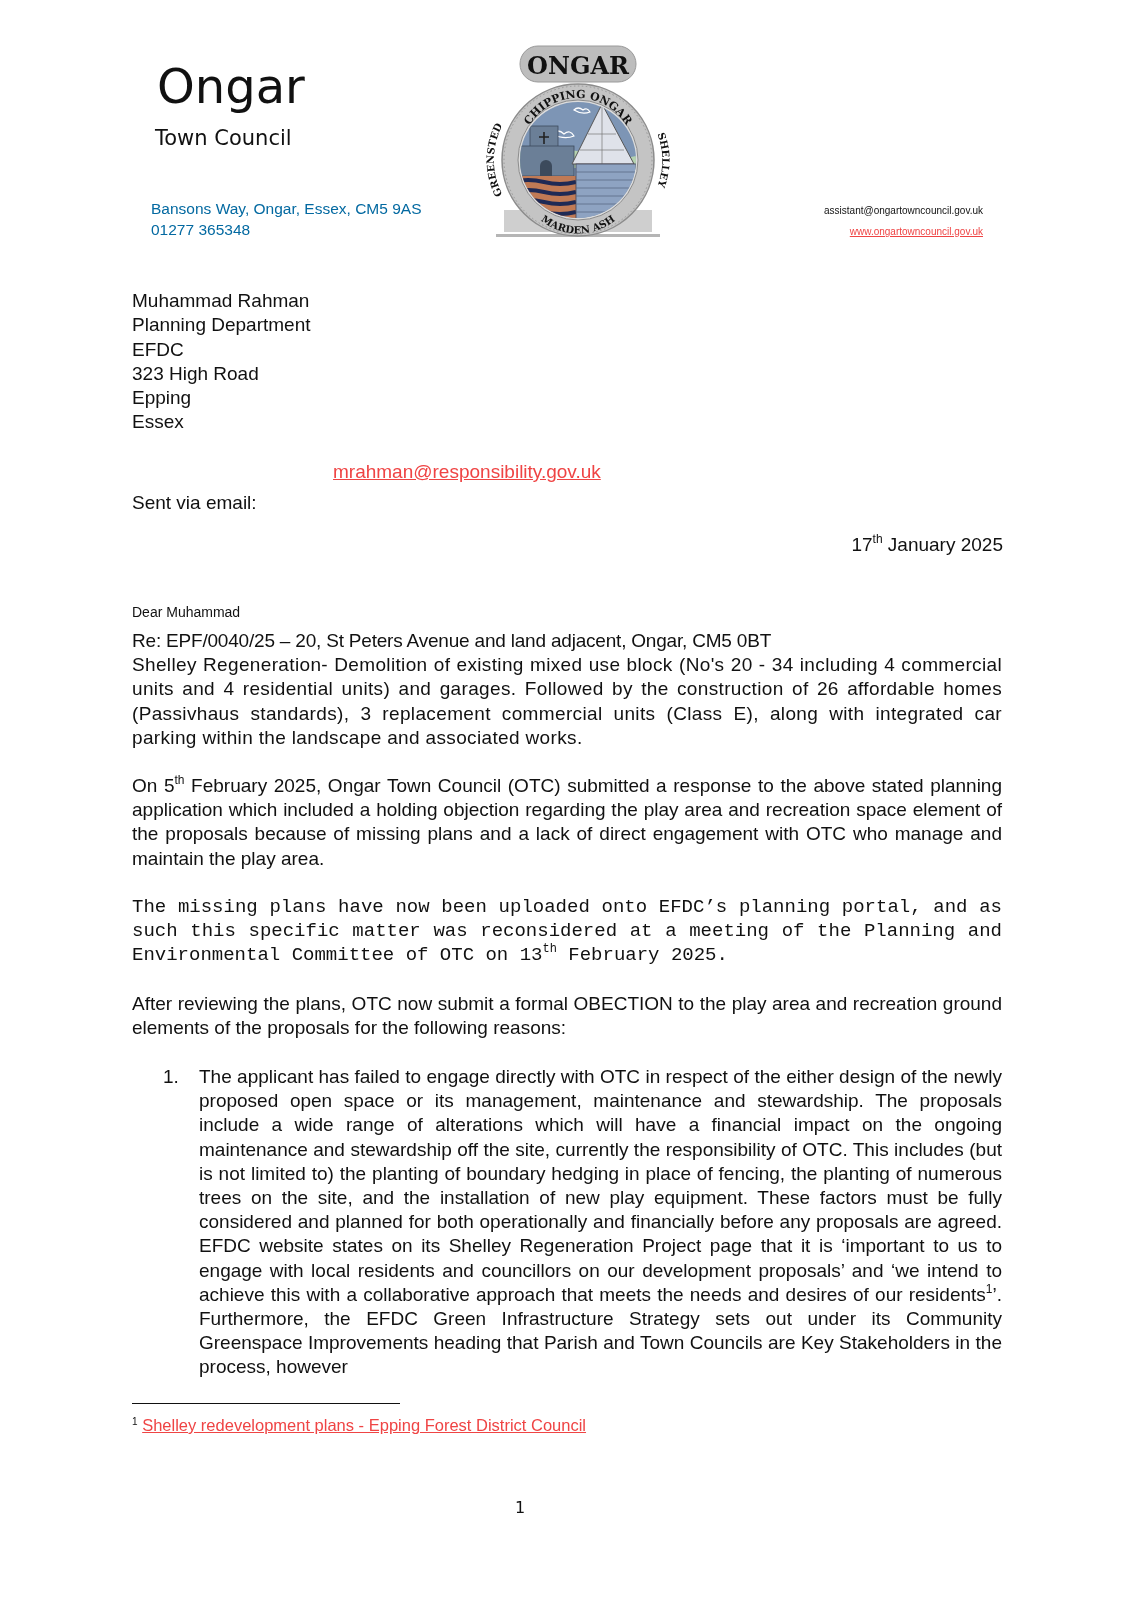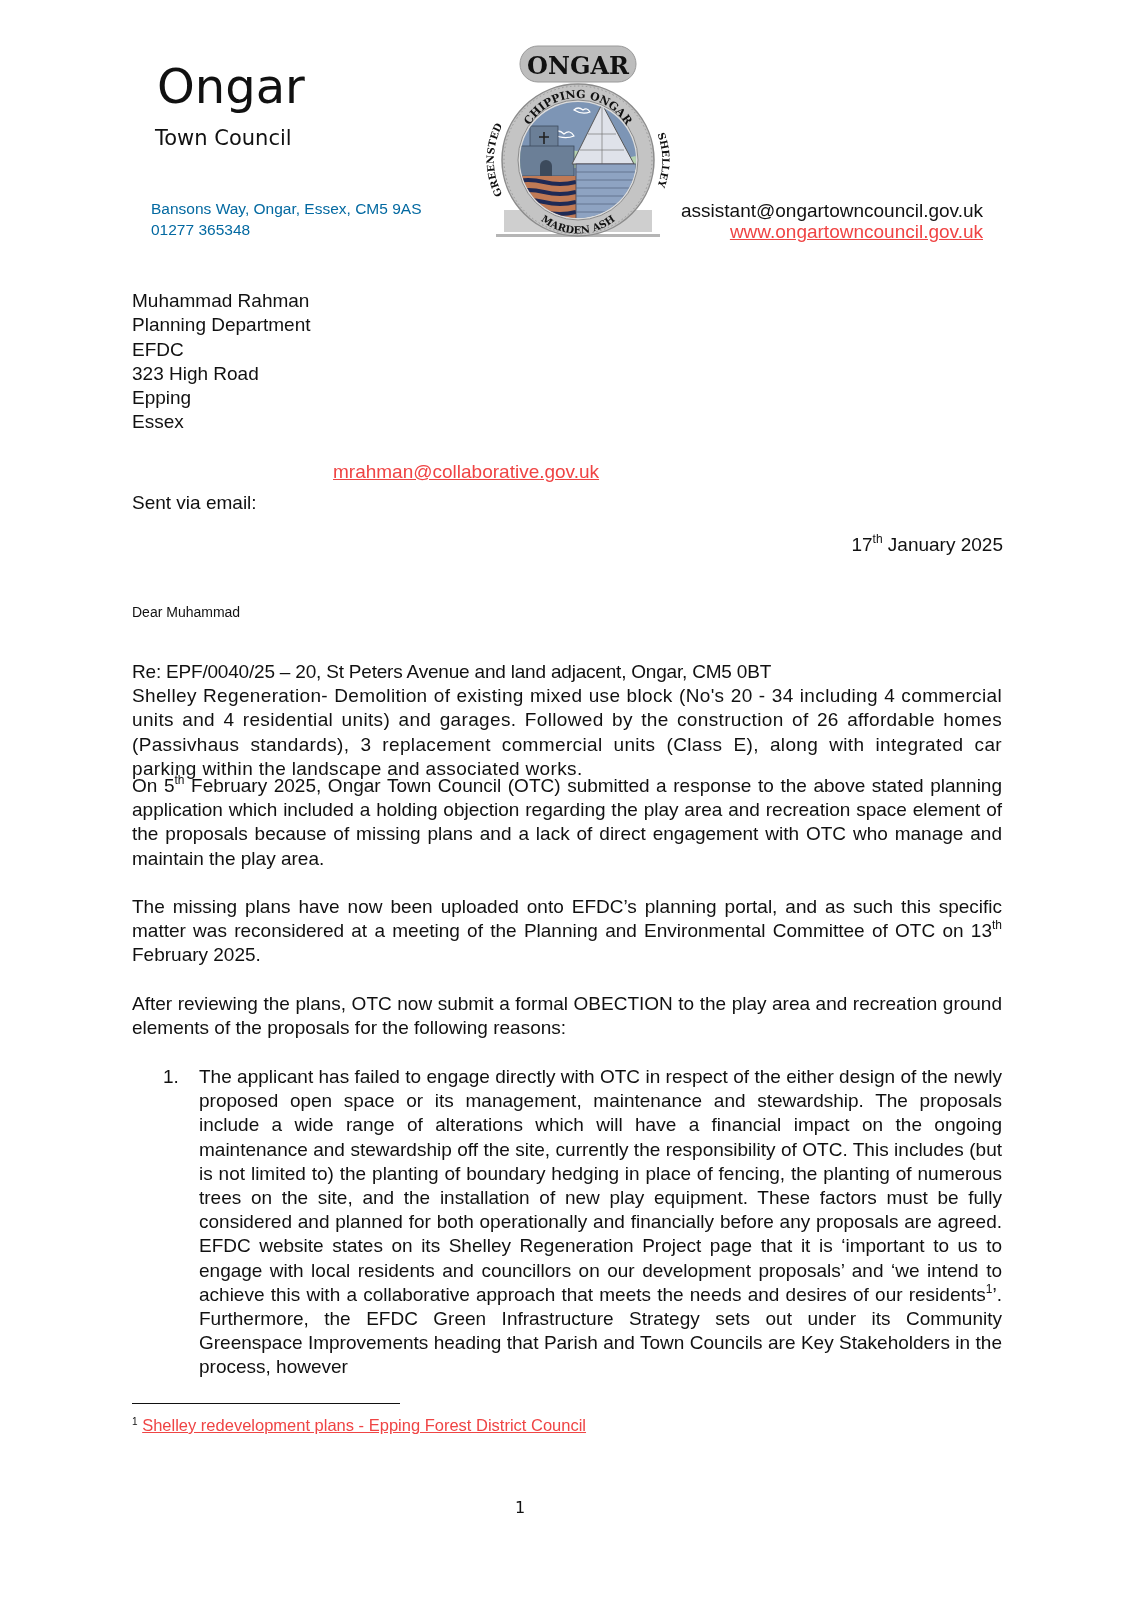--- a/index.html
+++ b/index.html
@@ -1,35 +1,35 @@
 <!DOCTYPE html>
 <html><head>
   <meta charset="utf-8">
   <style>
     html, body { margin: 0; padding: 0; background: #ffffff; }
     body { width: 1131px; height: 1600px; position: relative; overflow: hidden; color: #111; font-family: "Liberation Sans", sans-serif; }
     .abs { position: absolute; }
     .brand-title { left: 157px; top: 62px; font-family: "DejaVu Sans", sans-serif; font-size: 48px; color: #111; line-height: 1; letter-spacing: 0px; }
     .brand-sub { left: 155px; top: 128px; font-family: "DejaVu Sans", sans-serif; font-size: 21px; color: #111; line-height: 1; text-align: right; }
     .addr { left: 151px; top: 198px; font-size: 15.5px; line-height: 21px; color: #0369a1; }
-    .contact { right: 148px; top: 200px; font-size: 19px; line-height: 21px; text-align: right; color: #111; }
+    .contact { right: 148px; top: 200px; font-size: 10px; line-height: 21px; text-align: right; color: #111; }
     a.link, .link { color: #ef4444; text-decoration: underline; }
     .crest { left: 482px; top: 42px; width: 192px; height: 200px; }
     .recipient { left: 132px; top: 289px; font-size: 19px; line-height: 24.3px; }
     .sent { left: 132px; top: 460px; font-size: 19px; line-height: 24px; margin-top: 31px; }
     .sent-links { left: 333px; top: 460px; font-size: 19px; line-height: 24px; }
     .date { right: 128px; top: 533px; font-size: 19px; line-height: 24px; }
     sup { font-size: 12px; vertical-align: 8px; line-height: 0; }
     .salutation { left: 132px; top: 600px; font-size: 14px; line-height: 24px; }
     .body-block { left: 132px; width: 870px; font-size: 19px; line-height: 24.2px; text-align: justify; }
     .re-block { top: 629px; }
-    .re-line { white-space: nowrap; letter-spacing: -0.2px; margin-top: 31px; }
+    .re-line { white-space: nowrap; letter-spacing: -0.2px; }
     .re-desc { letter-spacing: 0.35px; text-align: justify; }
     .p1 { top: 774px; }
-    .p2 { top: 895px; }
+    .p2 { top: 895px; font-family: Liberation Mono, monospace; }
     .p3 { top: 992px; }
     .list { left: 132px; top: 1065px; width: 870px; font-size: 19px; line-height: 24.2px; }
     .list-item { display: flex; }
     .list-num { width: 67px; text-align: right; padding-right: 0px; box-sizing: border-box; }
     .list-num span { display: inline-block; width: 36px; text-align: left; }
     .list-text { flex: 1; text-align: justify; }
     .footnote-rule { left: 132px; top: 1403px; width: 268px; height: 0; border-top: 1.3px solid #111; }
     .footnote { left: 132px; top: 1414px; font-size: 16.5px; line-height: 22px; }
     .footnote sup { font-size: 10px; vertical-align: 6px; color: #111; }
     .page-num { left: 0; width: 1040px; top: 1498px; text-align: center; font-family: "DejaVu Sans", sans-serif; font-size: 16px; color: #111; }
@@ -119,21 +119,21 @@
   <div>Muhammad Rahman</div>
   <div>Planning Department</div>
   <div>EFDC</div>
   <div>323 High Road</div>
   <div>Epping</div>
   <div>Essex</div>
 </div>
 
 <div class="abs sent">Sent via email:</div>
 <div class="abs sent-links">
-  <div><a class="link">mrahman@collaborative.gov.uk</a></div>
+  <div><a class="link">mrahman@responsibility.gov.uk</a></div>
 </div>
 
 <div class="abs date"><span>17</span><sup>th</sup> <span>January 2025</span></div>
 
 <div class="abs salutation">Dear Muhammad</div>
 
 <div class="abs body-block re-block">
   <div class="re-line">Re: EPF/0040/25 – 20, St Peters Avenue and land adjacent, Ongar, CM5 0BT</div>
   <div class="re-desc">Shelley Regeneration- Demolition of existing mixed use block (No's 20 - 34 including 4 commercial units and 4 residential units) and garages. Followed by the construction of 26 affordable homes (Passivhaus standards), 3 replacement commercial units (Class E), along with integrated car parking within the landscape and associated works.</div>
 </div>

